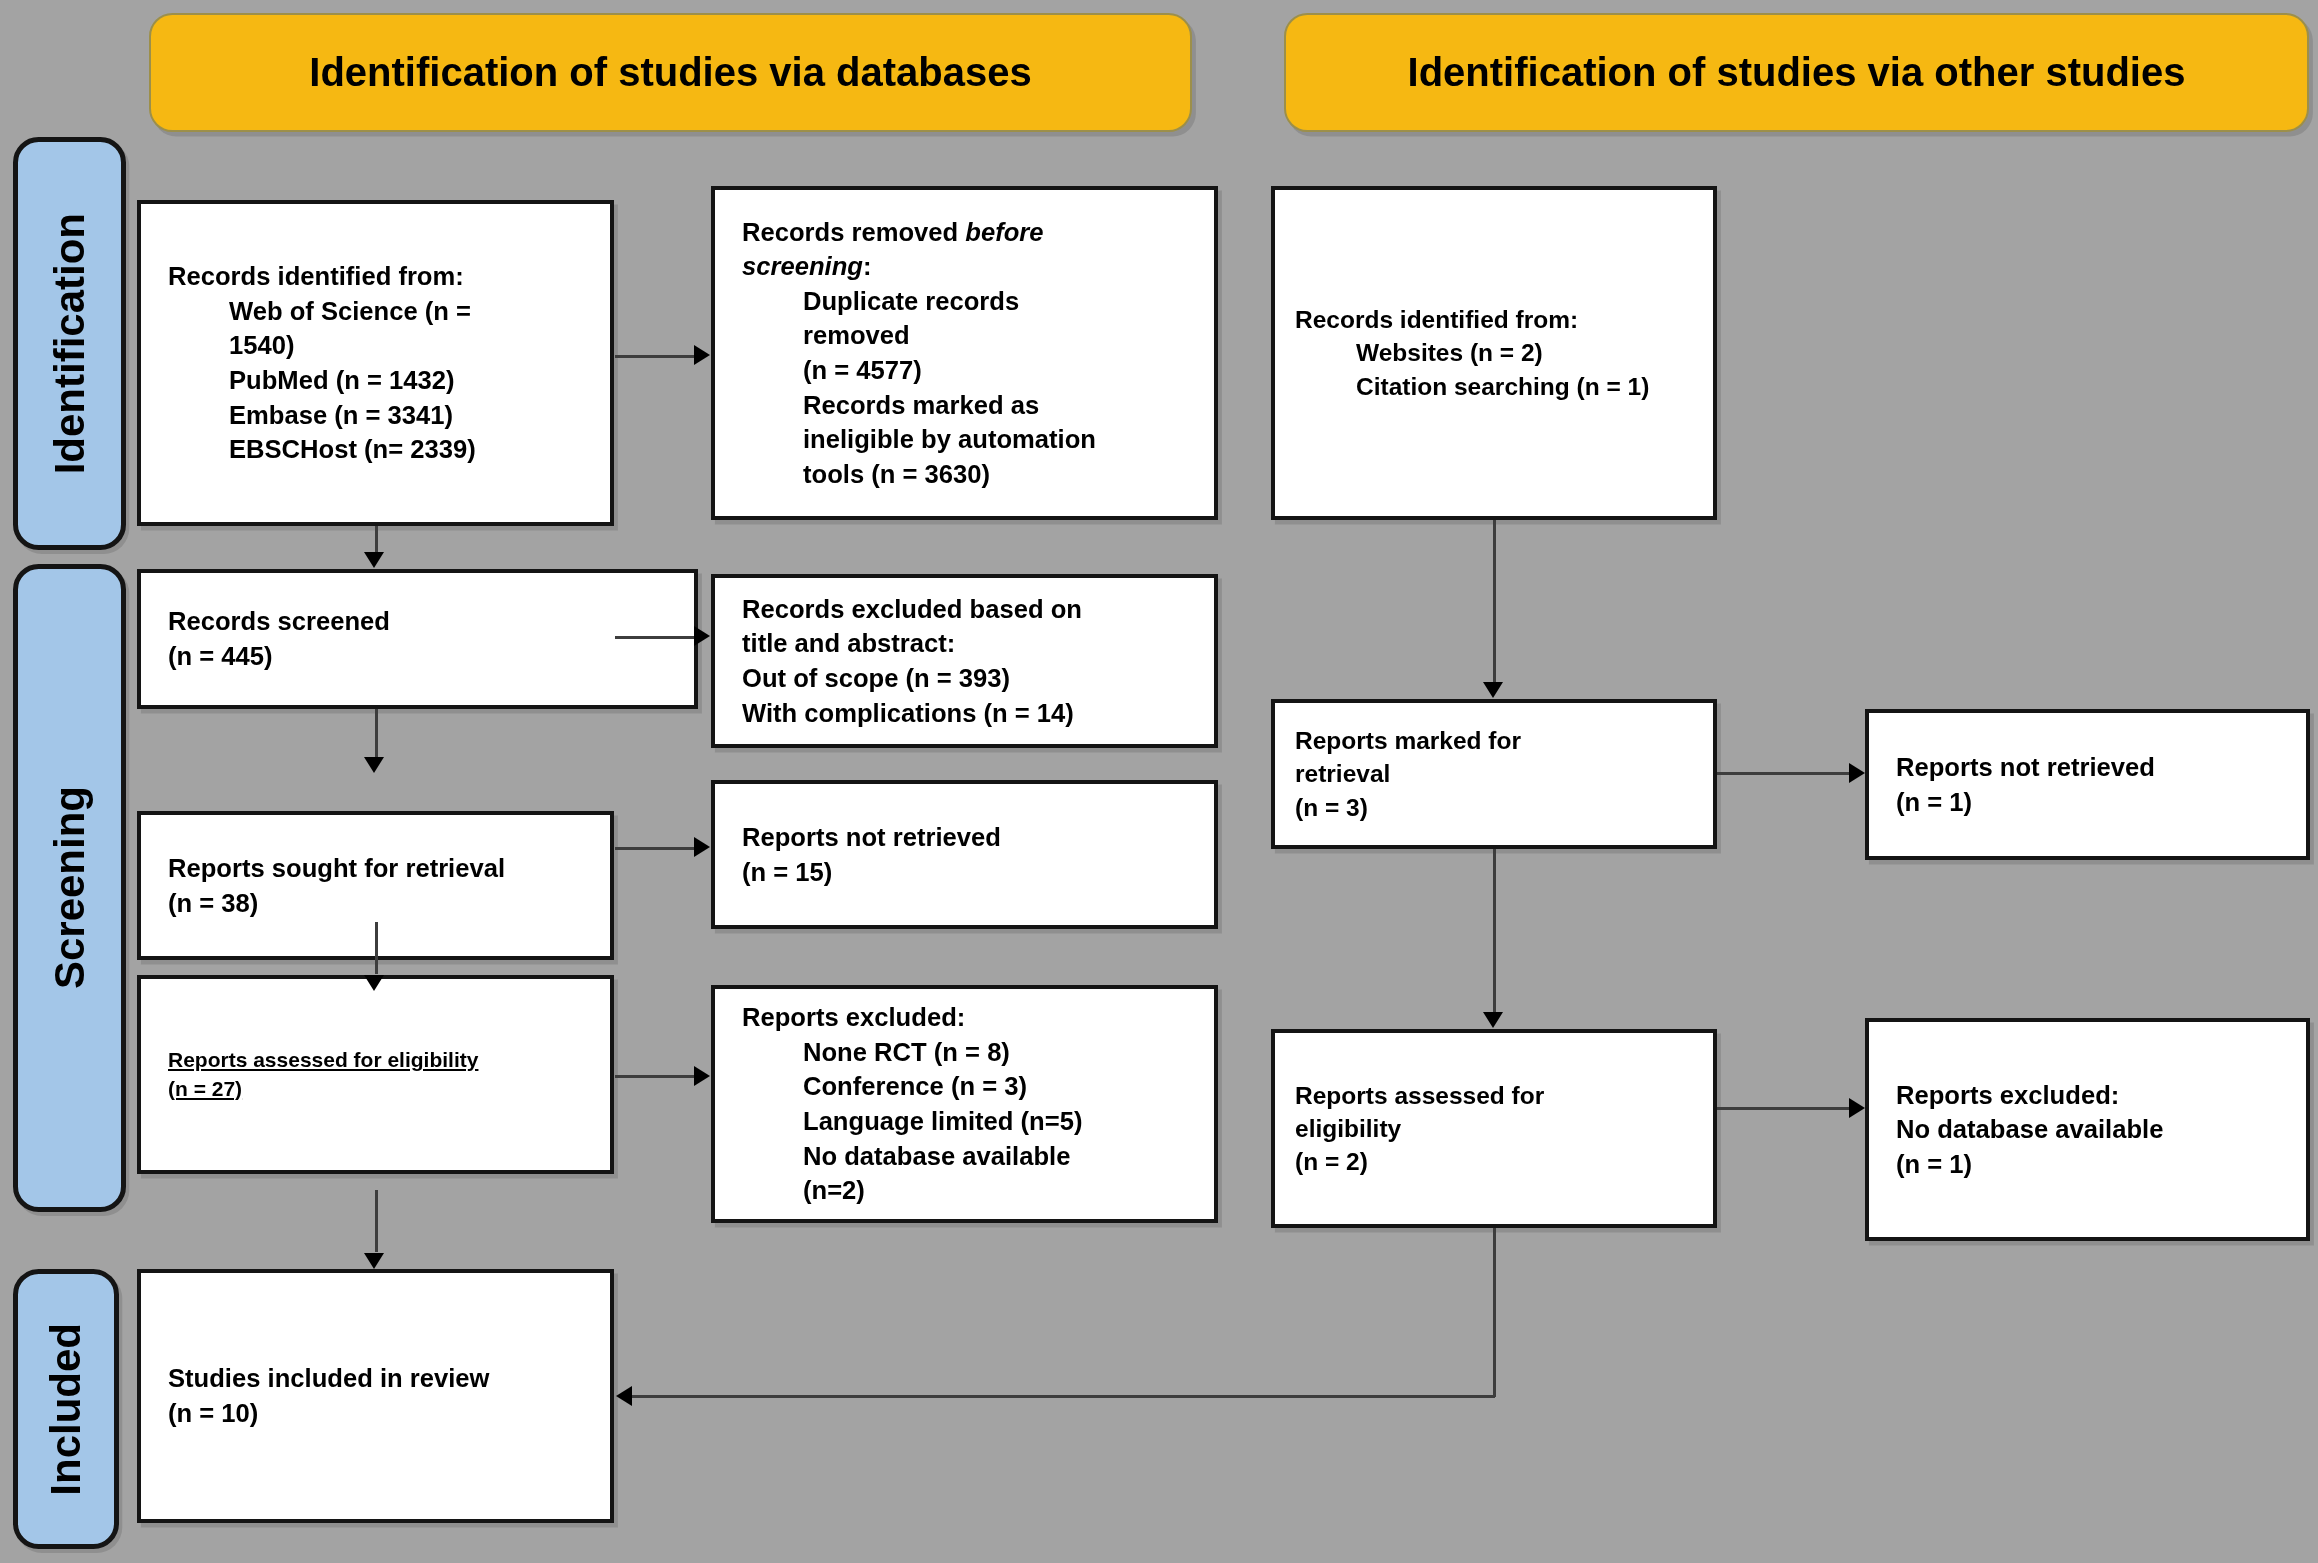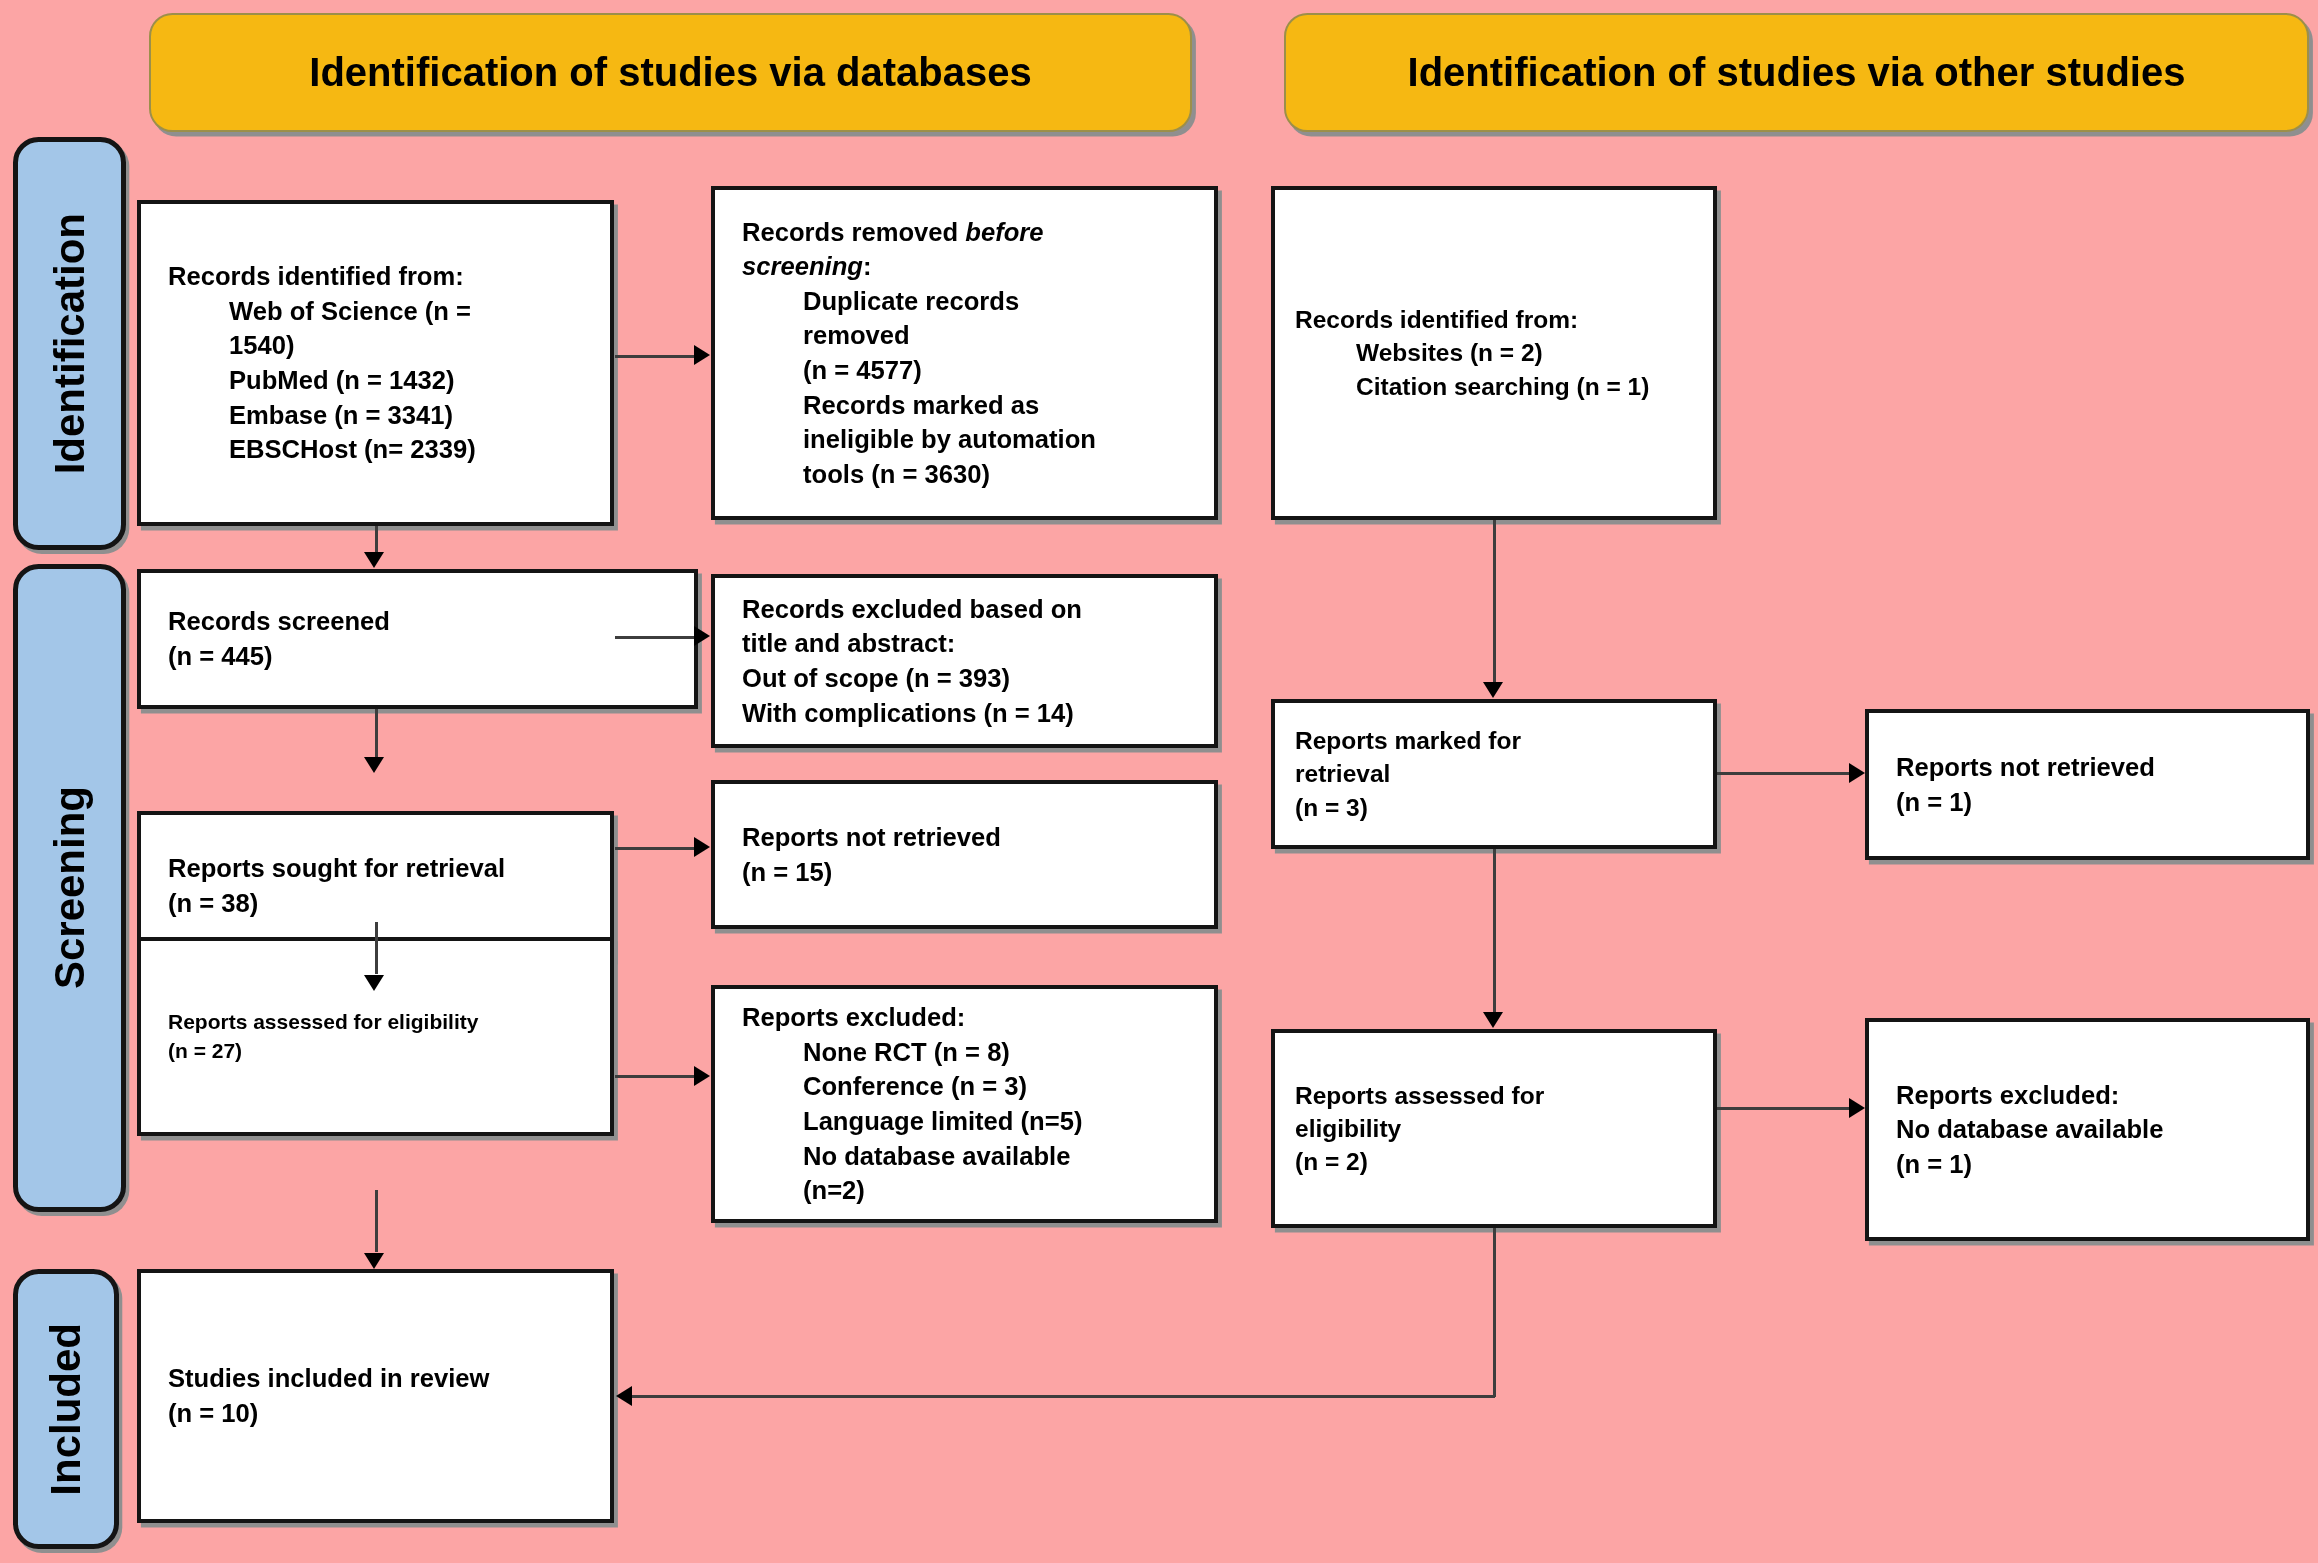--- a/index.html
+++ b/index.html
@@ -1,16 +1,16 @@
 <!DOCTYPE html>
 <html style="font-size:9px"><head>
 <meta charset="utf-8">
 <style>
   html,body{margin:0;padding:0;background:#ffffff;}
-  .canvas{position:relative;width:2319px;height:1564px;background:#fca5a5;
+  .canvas{position:relative;width:2319px;height:1564px;background:#a3a3a3;
           font-family:"Liberation Sans",sans-serif;font-weight:bold;color:#000;}
 
   
   .hdr{position:absolute;background:#F6B812;border:2.2px solid #9C8F4A;border-radius:23.4px;
        box-shadow:3.9px 4.5px 0 #8f8f8f;display:flex;align-items:center;justify-content:center;
        font-size:40px;text-align:center;}
   #hdr1{left:149px;top:13.4px;width:1039px;height:115px;}
   #hdr2{left:1284px;top:13.4px;width:1021px;height:115px;}
 
   
@@ -29,21 +29,21 @@
   .box .line{white-space:nowrap;}
   .box .indent{padding-left:61px;}
   .box .it{font-style:italic;}
   .box.small{font-size:21px;}
   .box.rcol{padding-left:20px;font-size:24.5px;}
 
   
   #b1 {left:137px;top:200px;width:477px;height:326px;}
   #b4 {left:137px;top:569px;width:561px;height:140px;}
   #b6 {left:137px;top:811px;width:477px;height:149px;}
-  #b10{left:137px;top:937px;width:477px;height:199px;}
+  #b10{left:137px;top:975px;width:477px;height:199px;text-decoration:underline;}
   #b14{left:137px;top:1269px;width:477px;height:254px;}
   
   #b2 {left:711px;top:186px;width:507px;height:334px;}
   #b5 {left:711px;top:574px;width:507px;height:174px;}
   #b7 {left:711px;top:780px;width:507px;height:149px;}
   #b11{left:711px;top:985px;width:507px;height:238px;}
   
   #b3 {left:1271px;top:186px;width:446px;height:334px;}
   #b8 {left:1271px;top:699px;width:446px;height:150px;}
   #b12{left:1271px;top:1029px;width:446px;height:199px;}

